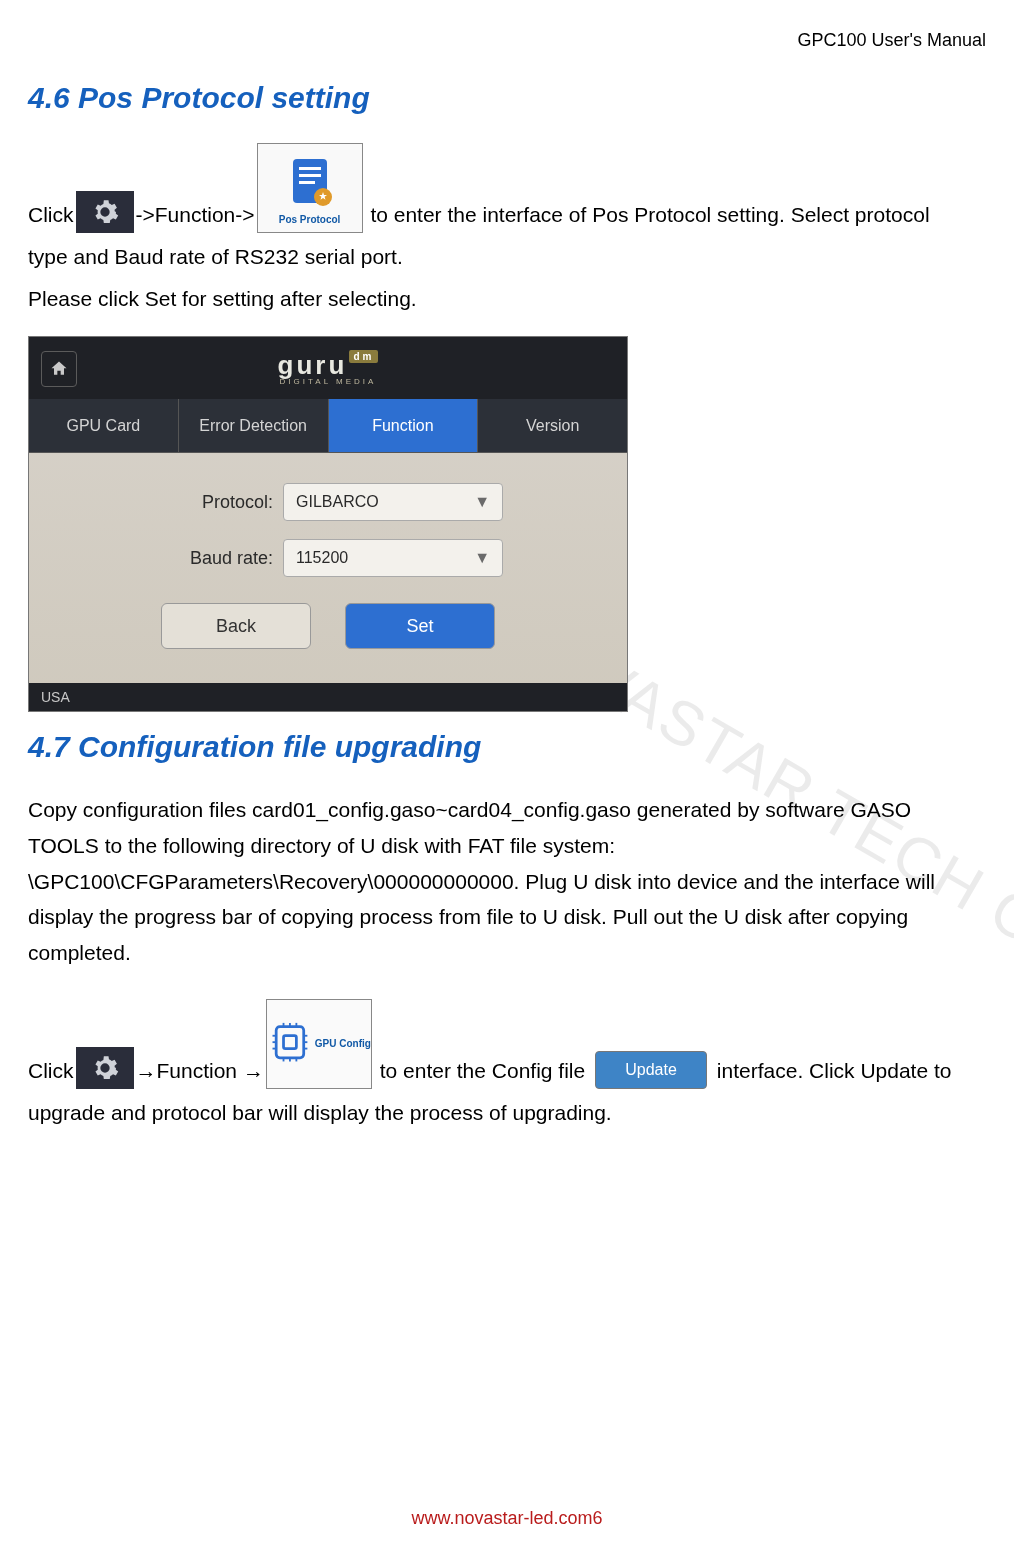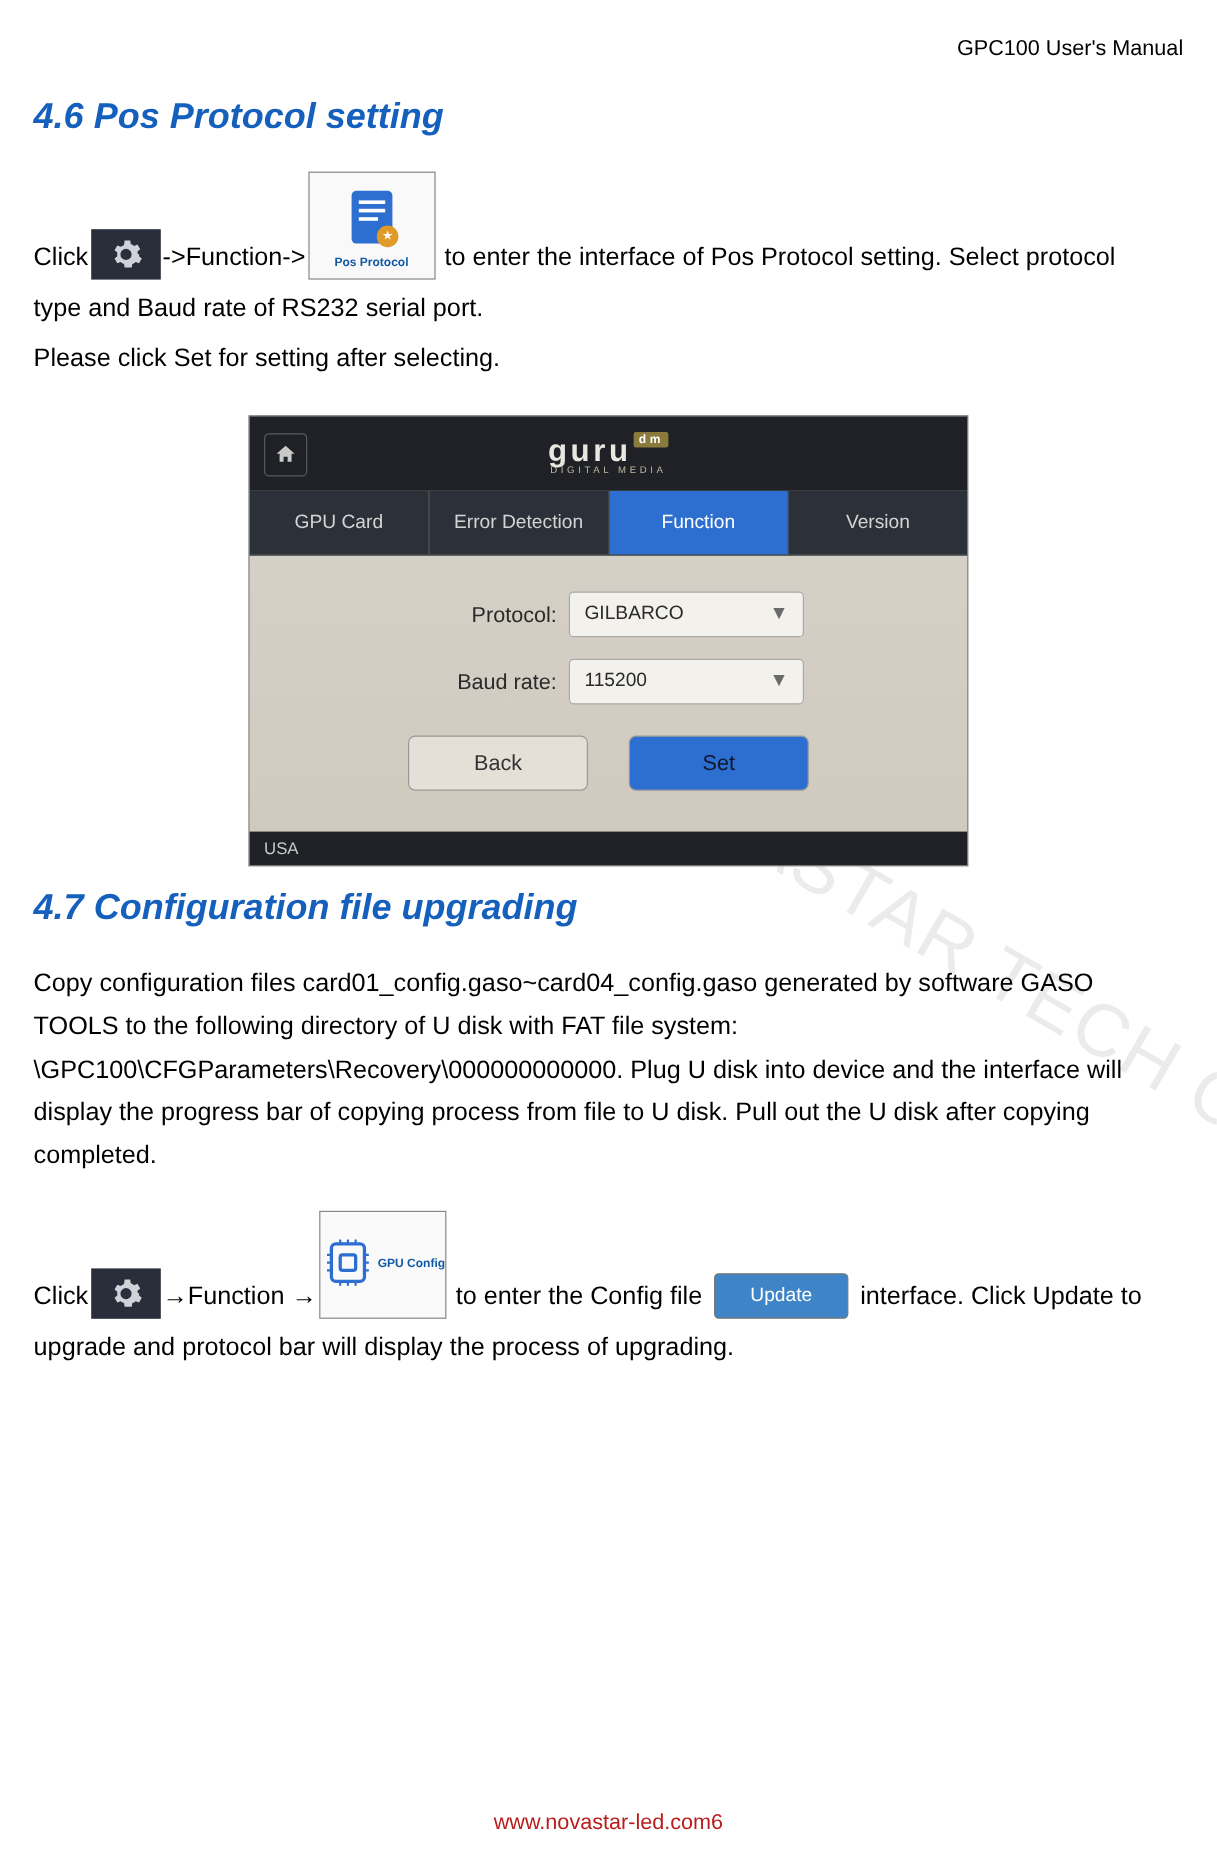--- a/index.html
+++ b/index.html
@@ -96,22 +96,21 @@
     color: #fff;
     font-size: 16px;
     width: 112px;
     height: 38px;
     border: 1px solid #777;
     border-radius: 4px;
     margin: 0 4px;
   }
   .screenshot-container {
     display: flex;
-    justify-content: center;
-    margin: 30px 0 18px;
+    margin: 20px 0 18px;
   }
   .device-screenshot {
     width: 600px;
     background: linear-gradient(#d8d3cb, #cfc9bd);
     border: 1px solid #777;
     position: relative;
   }
   .device-topbar {
     height: 62px;
     background: #1f2126;
@@ -188,21 +187,21 @@
     margin-bottom: 18px;
     gap: 10px;
   }
   .form-label {
     width: 120px;
     text-align: right;
     color: #2a2a2a;
     font-size: 18px;
   }
   .form-dropdown {
-    width: 196px;
+    width: 220px;
     height: 38px;
     background: #f3f1ec;
     border: 1px solid #aaa;
     border-radius: 4px;
     display: flex;
     align-items: center;
     justify-content: space-between;
     padding: 0 12px;
     color: #2a2a2a;
     font-size: 16px;
@@ -226,21 +225,21 @@
     justify-content: center;
     font-size: 18px;
     border: 1px solid #999;
   }
   .dev-btn.back {
     background: #e4e0d7;
     color: #333;
   }
   .dev-btn.set {
     background: #2d6fd1;
-    color: #0f172a;
+    color: #ffffff;
   }
   .device-footer {
     background: #1f2126;
     color: #c8c8c8;
     height: 28px;
     display: flex;
     align-items: center;
     padding-left: 12px;
     font-size: 14px;
   }

